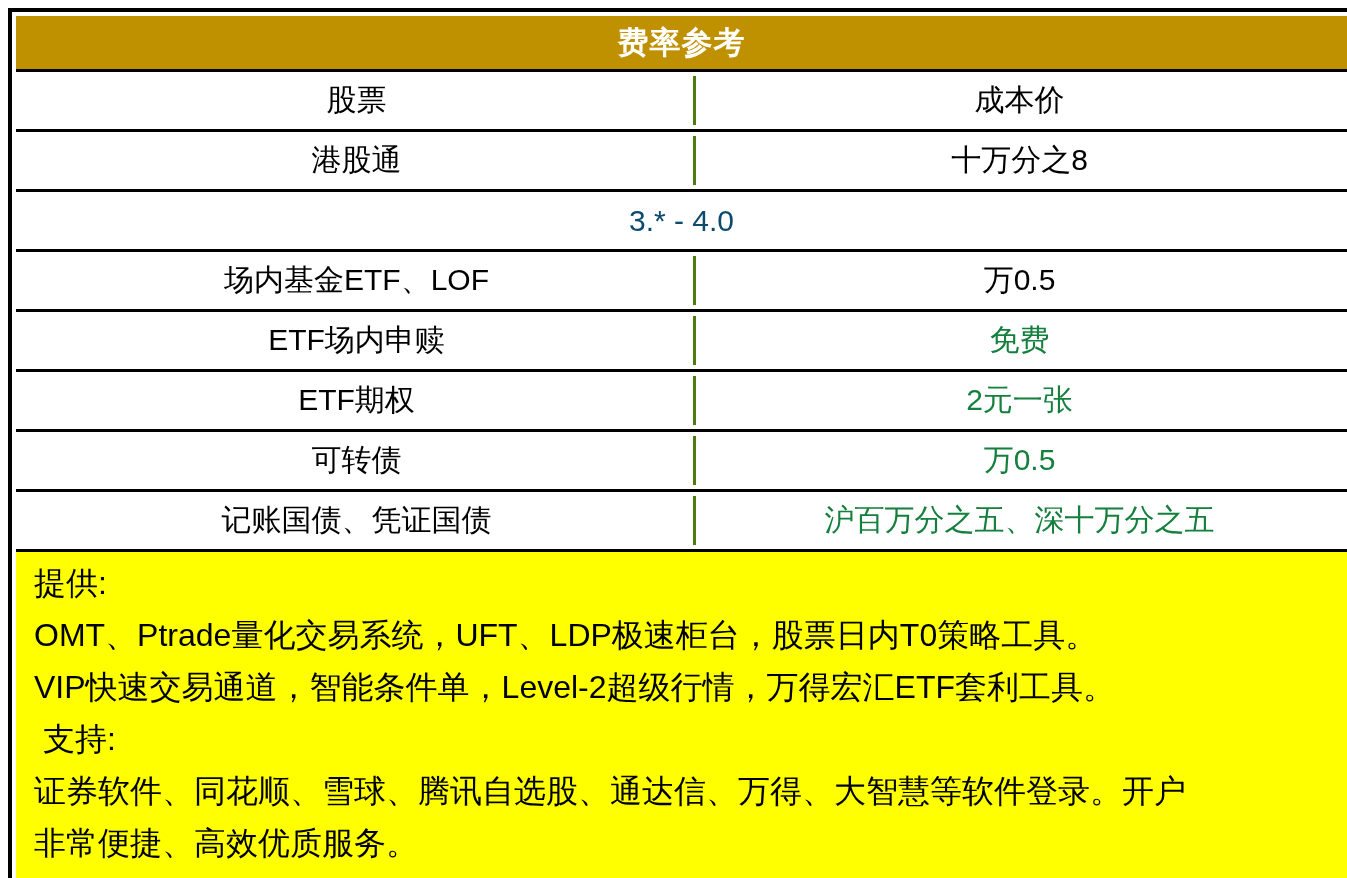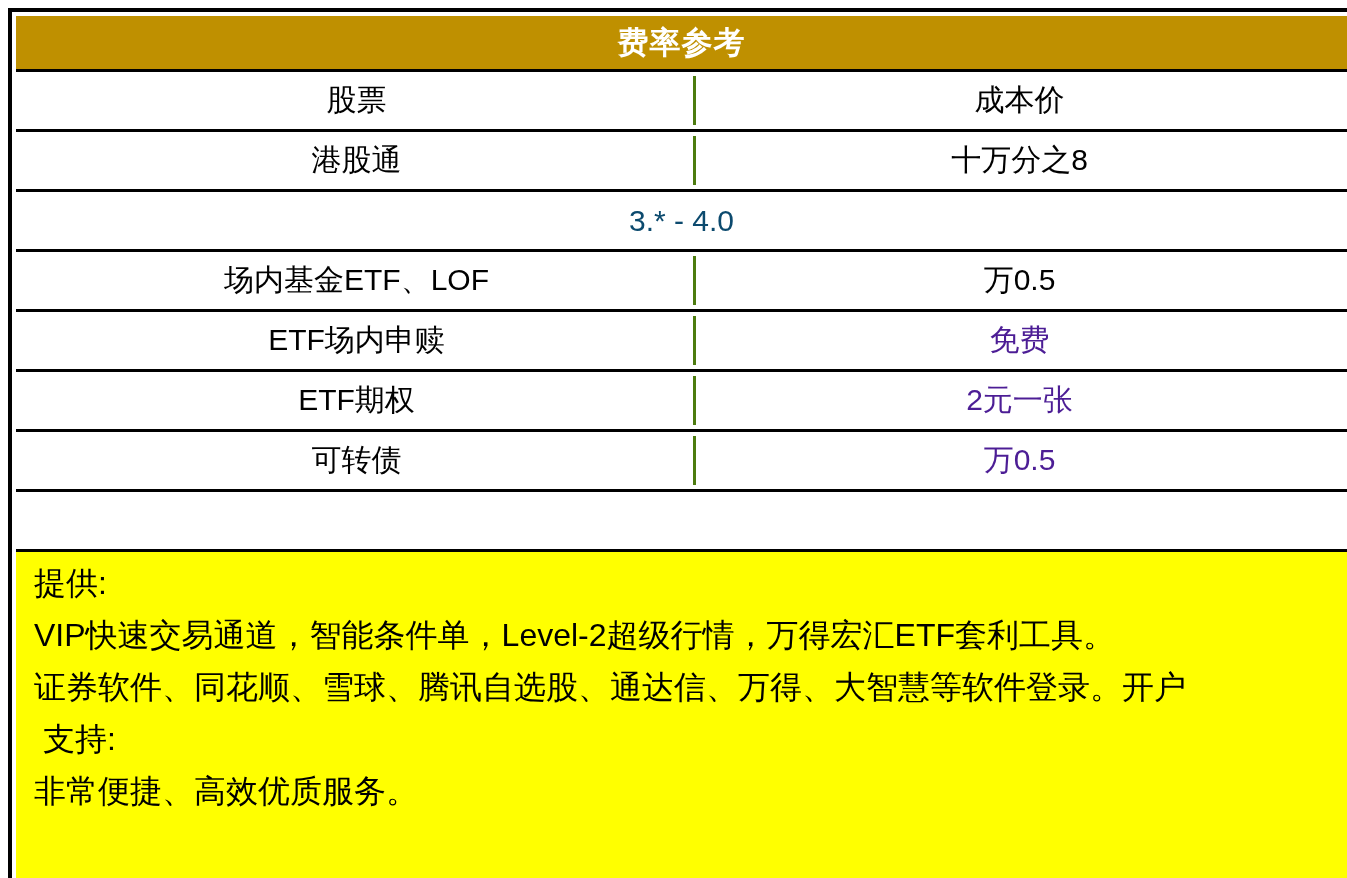--- a/index.html
+++ b/index.html
@@ -46,21 +46,21 @@
     align-items: center;
     justify-content: center;
     font-size: 30px;
     color: #000000;
     overflow: hidden;
     white-space: nowrap;
   }
   .fee-cell.label { width: 676px; flex: 0 0 676px; border-right: 3px solid #4d7c0f; }
   .fee-cell.value { flex: 1; text-align: center; }
   .fee-cell[data-color="red"]   { color: #0c4a6e; }
-  .fee-cell[data-color="blue"]  { color: #4c1d95; }
+  .fee-cell[data-color="blue"]  { color: #15803d; }
   .fee-cell[data-color="black"] { color: #000000; }
   .red-seg { color: #FF0000; }
   
   .promo-footer {
     flex: 1 1 auto;
     background: #FFFF00;
     padding: 5px 0 0 14px;
     overflow: hidden;
   }
   .promo-line {
@@ -108,23 +108,26 @@
     <div class="fee-cell value" data-color="blue">2元一张</div>
   </div>
 
 
   <div class="fee-row">
     <div class="fee-cell label">可转债</div>
     <div class="fee-cell value" data-color="blue">万0.5</div>
   </div>
 
   <div class="fee-row">
+    <div class="fee-cell label">记账国债、凭证国债</div>
+    <div class="fee-cell value" data-color="blue">沪百万分之五、深十万分之五</div>
   </div>
 
   <div class="promo-footer">
     <div class="promo-line">提供:</div>
+    <div class="promo-line">OMT、Ptrade量化交易系统，UFT、LDP极速柜台，股票日内T0策略工具。</div>
     <div class="promo-line">VIP快速交易通道，智能条件单，Level-2超级行情，万得宏汇ETF套利工具。</div>
+    <div class="promo-line"> 支持:</div>
     <div class="promo-line">证券软件、同花顺、雪球、腾讯自选股、通达信、万得、大智慧等软件登录。开户</div>
-    <div class="promo-line"> 支持:</div>
     <div class="promo-line">非常便捷、高效优质服务。</div>
   </div>
 
 </div>
 
 </body></html>

